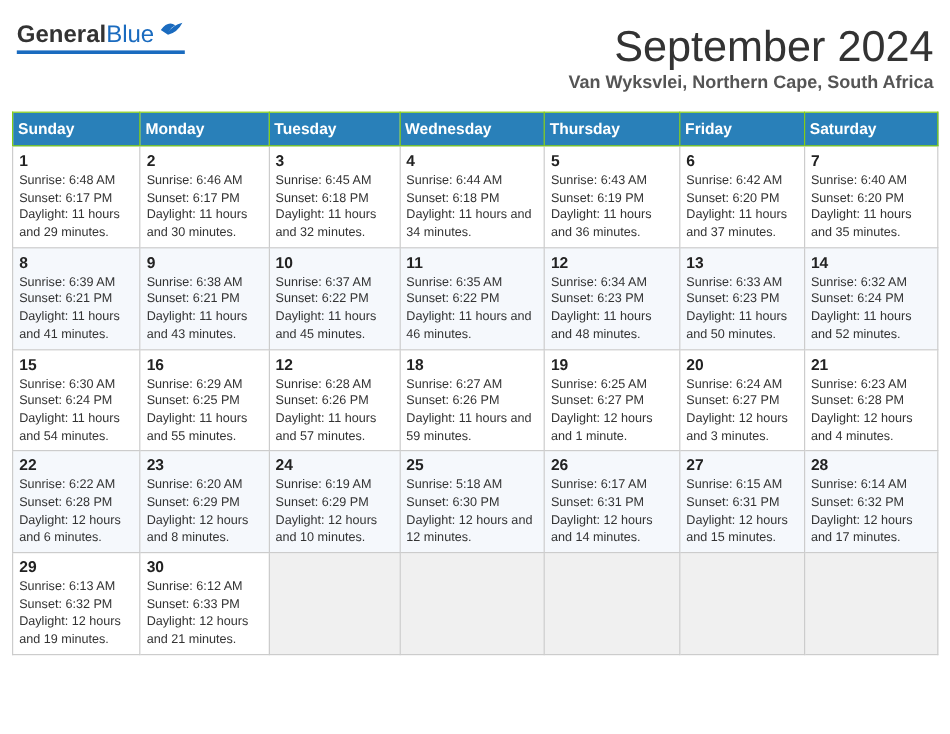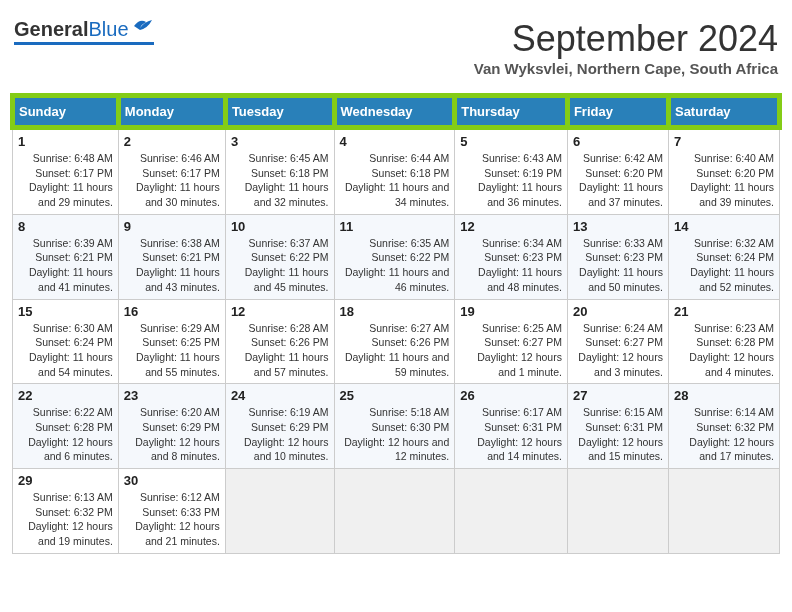--- a/index.html
+++ b/index.html
@@ -36,21 +36,21 @@
       border-collapse: collapse;
       font-size: 11px;
     }
     thead tr th {
       background: #2980b9;
       color: #fff;
       padding: 6px 4px;
       text-align: left;
       font-size: 13px;
       font-weight: bold;
-      border: 5px solid #84cc16;
+      border: 1px solid #84cc16;
     }
     tbody tr td {
       border: 1px solid #ccc;
       vertical-align: top;
       padding: 4px 5px;
       min-height: 70px;
       background: #fff;
     }
     tbody tr:nth-child(even) td {
       background: #f5f8fc;
@@ -59,21 +59,20 @@
       font-size: 13px;
       font-weight: bold;
       color: #222;
       display: block;
       margin-bottom: 2px;
     }
     .day-info {
       color: #333;
       font-size: 10.5px;
       line-height: 1.4;
-      text-align: right;
     }
     .empty-cell {
       background: #f0f0f0 !important;
     }
     .logo-wrapper {
       display: flex;
       flex-direction: column;
     }
     .logo-name {
       display: flex;
@@ -170,21 +169,21 @@
           <span>Sunrise: 6:42 AM</span><br>
           <span>Sunset: 6:20 PM</span><br>
           <span>Daylight: 11 hours and 37 minutes.</span>
         </div>
       </td>
         <td>
         <span class="day-num">7</span>
         <div class="day-info">
           <span>Sunrise: 6:40 AM</span><br>
           <span>Sunset: 6:20 PM</span><br>
-          <span>Daylight: 11 hours and 39 minutes.</span>
+          <span>Daylight: 11 hours and 35 minutes.</span>
         </div>
       </td>
       </tr>
       <tr>
         <td>
         <span class="day-num">8</span>
         <div class="day-info">
           <span>Sunrise: 6:39 AM</span><br>
           <span>Sunset: 6:21 PM</span><br>
           <span>Daylight: 11 hours and 41 minutes.</span>

